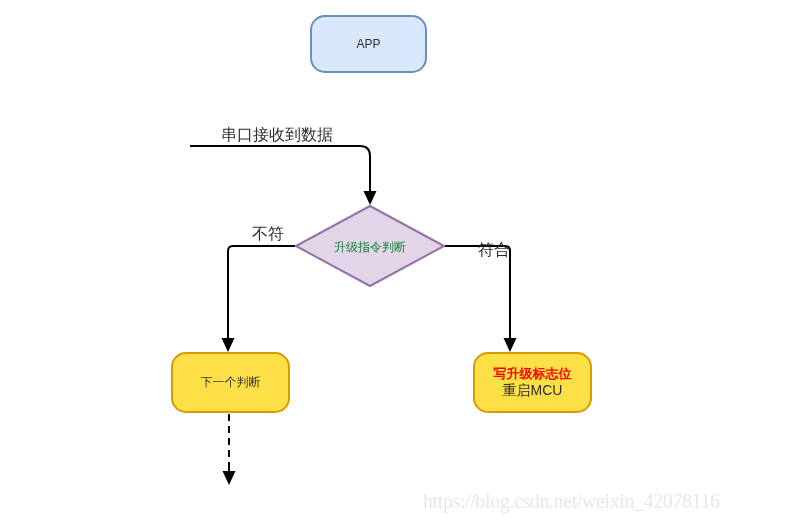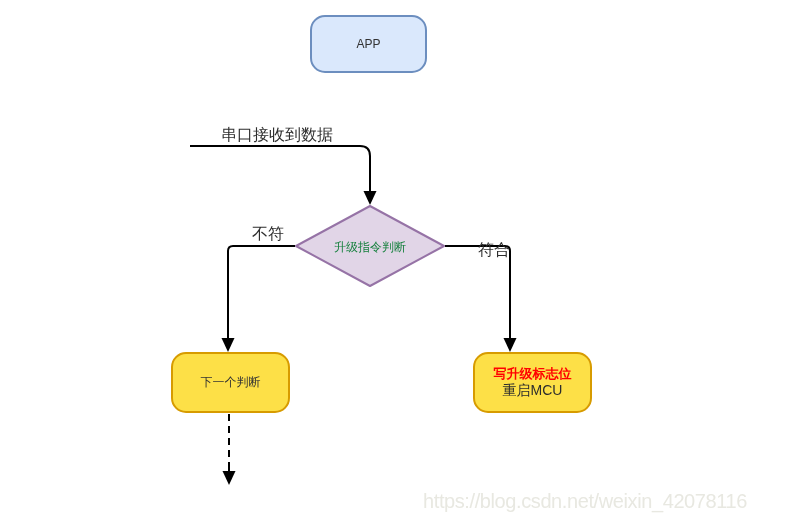--- a/index.html
+++ b/index.html
@@ -73,21 +73,21 @@
     color: #2d2d2d;
     text-align: center;
     white-space: nowrap;
   }
   .edge-label.serial-label { left: 187px; top: 125px; width: 180px; }
   .edge-label.no-match-label { left: 243px; top: 224px; width: 50px; }
   .edge-label.match-label { left: 469px; top: 240px; width: 50px; }
   .watermark {
     position: absolute;
     left: 423px; top: 490px;
-    font-family: Liberation Sans, sans-serif;
+    font-family: Liberation Serif, serif;
     font-size: 20px;
     letter-spacing: -0.4px;
     color: #e8e8e1;
     white-space: nowrap;
   }
 </style>
 </head>
 <body>
 
 <div class="canvas">

